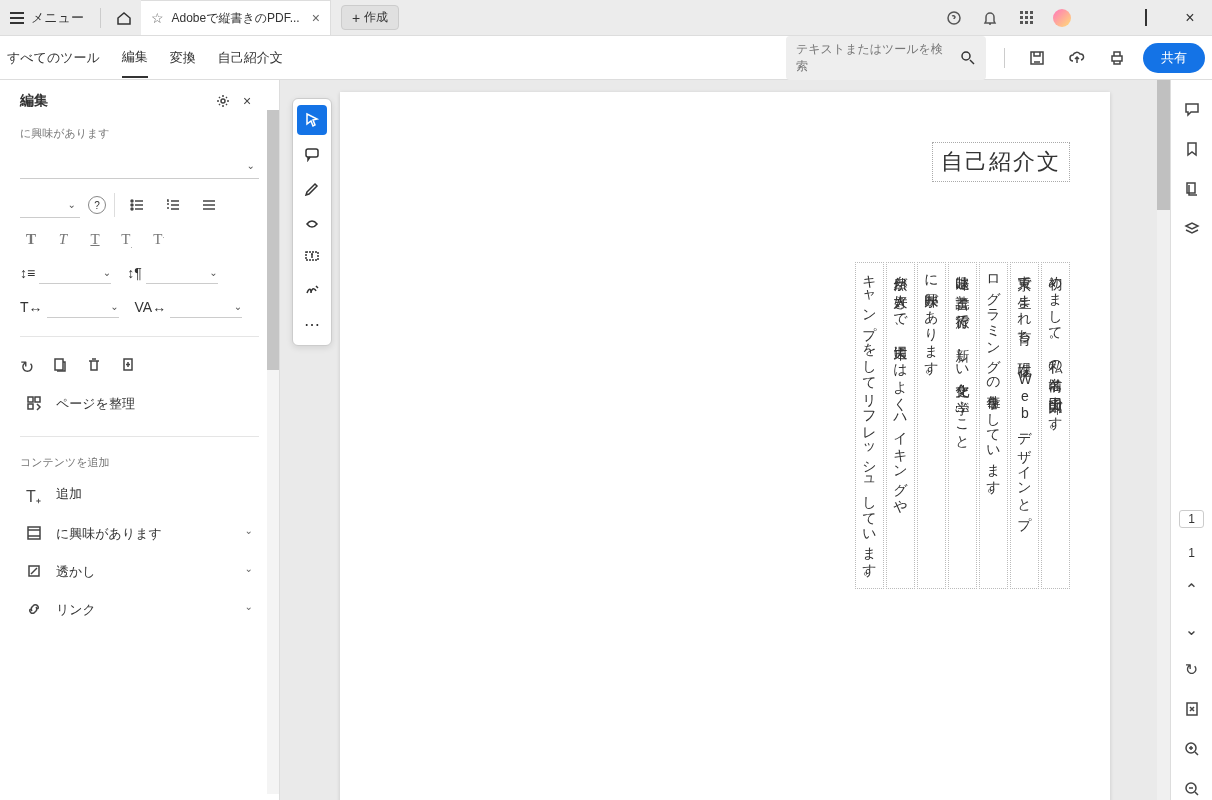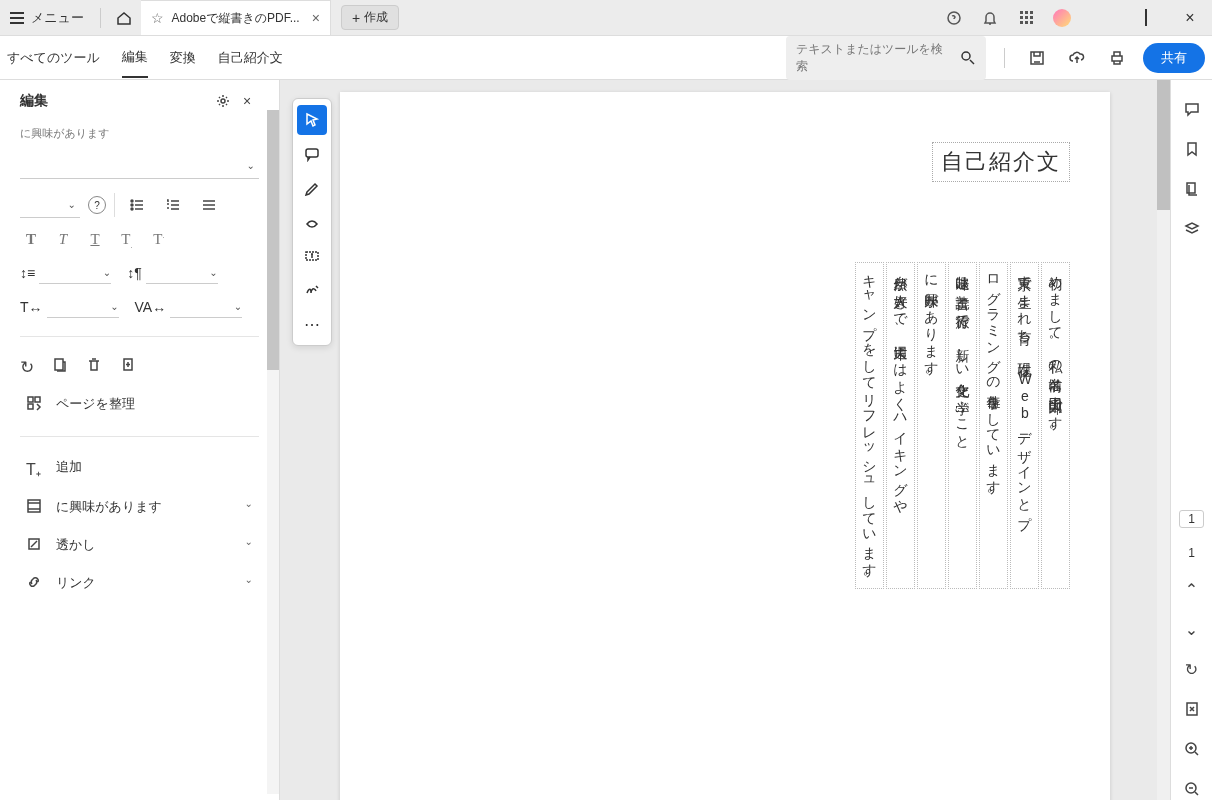--- a/index.html
+++ b/index.html
@@ -280,20 +280,21 @@
     <div class="side-item">
       <span class="mi"><svg>
             <rect x="2" y="2" width="5" height="5"></rect>
             <rect x="9" y="2" width="5" height="5"></rect>
             <rect x="2" y="9" width="5" height="5"></rect>
             <path d="M11 9l3 3-3 3"></path>
           </svg></span>
       <span>ページを整理</span>
     </div>
     <div class="divider"></div>
+    <div class="section-label">コンテンツを追加</div>
     <div class="side-item">
       <span class="mi">T₊</span>
       <span>追加</span>
     </div>
     <div class="side-item">
       <span class="mi"><svg>
             <rect x="2" y="2" width="12" height="12"></rect>
             <path d="M2 5h12M2 11h12"></path>
           </svg></span>
       <span>に興味があります</span>

